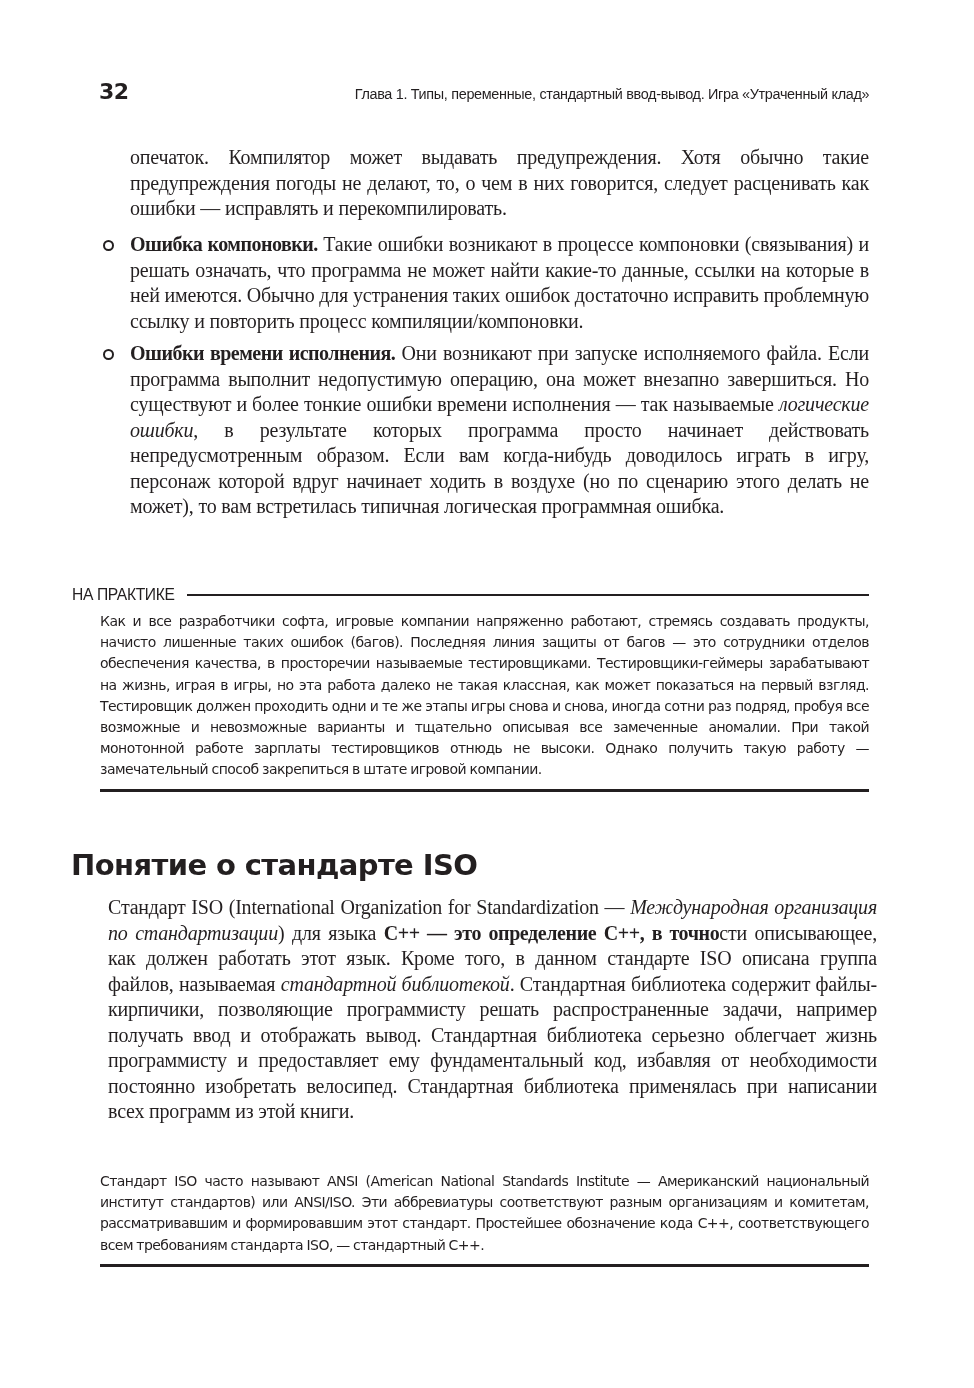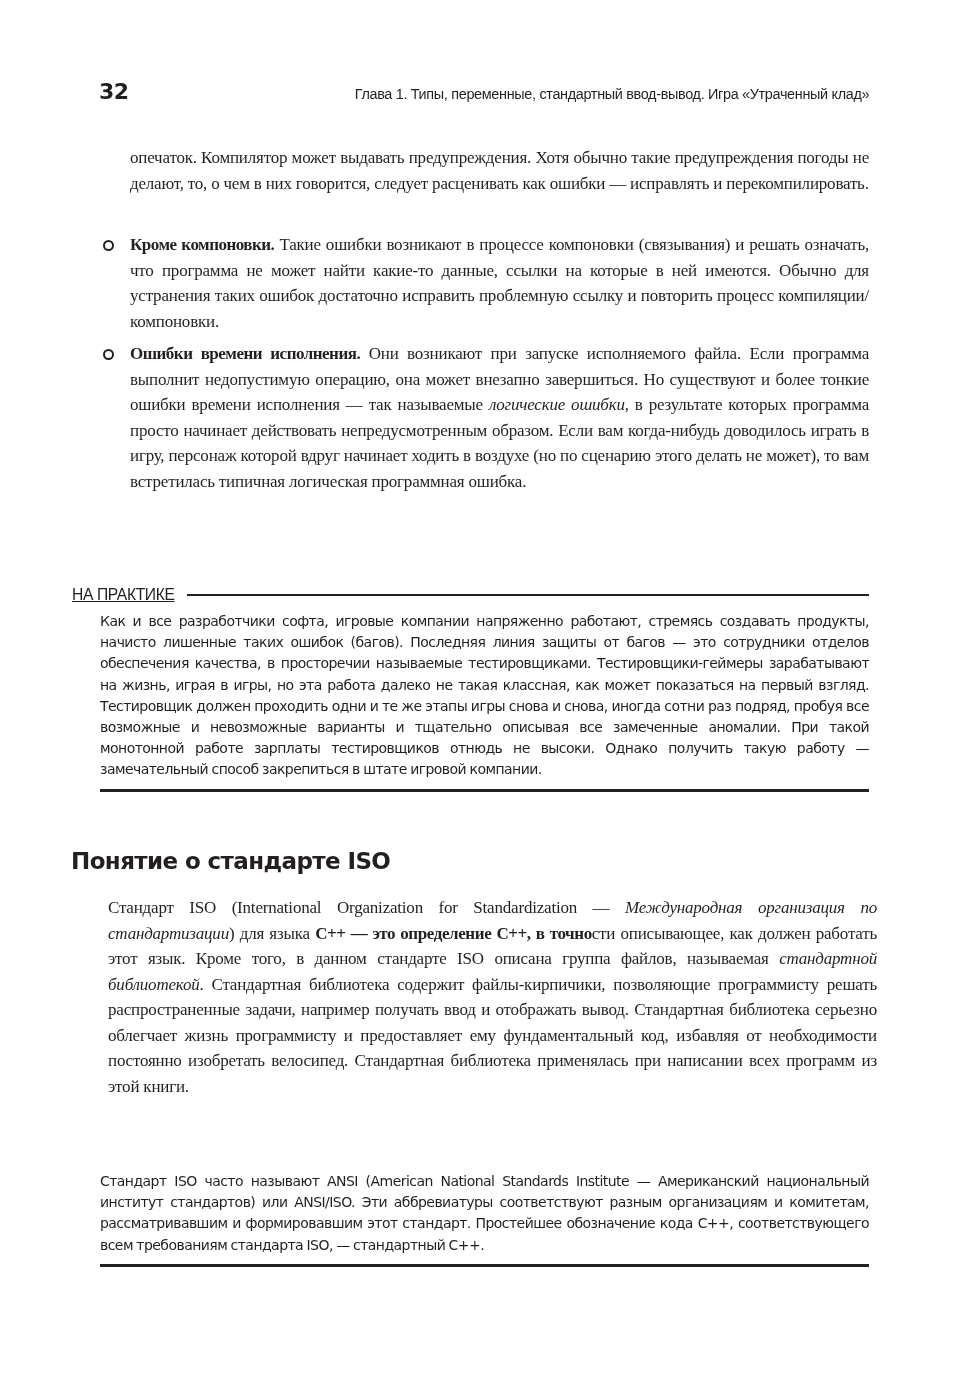--- a/index.html
+++ b/index.html
@@ -33,21 +33,21 @@
     top: 6px;
     font-family: "Liberation Sans", sans-serif;
     font-size: 15.5px;
     letter-spacing: -0.35px;
     transform: scaleX(0.93);
     transform-origin: right center;
     white-space: nowrap;
   }
   .body-text {
     font-family: "Liberation Serif", serif;
-    font-size: 17px;
+    font-size: 20px;
     line-height: 25.5px;
     text-align: justify;
     letter-spacing: -0.2px;
   }
   .continuation {
     position: absolute;
     left: 130px;
     top: 145px;
     width: 739px;
   }
@@ -74,21 +74,20 @@
   .ital { font-style: italic; }
   .sidebar {
     position: absolute;
     left: 72px;
     width: 797px;
   }
   .sidebar-header {
     display: flex;
     align-items: center;
     height: 22px;
-    text-decoration: underline;
   }
   .sidebar-label {
     font-family: "Liberation Sans", sans-serif;
     font-size: 17px;
     letter-spacing: -0.4px;
     transform: scaleX(0.92);
     transform-origin: left center;
     white-space: nowrap;
   }
   .sidebar-rule-top {
@@ -111,21 +110,21 @@
     margin-left: 28px;
     margin-top: 8px;
     border-top: 3px solid #231f20;
   }
   .section-heading {
     position: absolute;
     left: 71px;
     top: 848px;
     font-family: "DejaVu Sans", sans-serif;
     font-weight: bold;
-    font-size: 23px;
+    font-size: 29px;
     letter-spacing: -0.6px;
   }
   .section-body {
     position: absolute;
     left: 108px;
     top: 895px;
     width: 769px;
   }
   .bold-inline { font-weight: bold; letter-spacing: -0.4px; }
 </style>
@@ -135,21 +134,21 @@
 <header class="running-head">
   <span class="page-number">32</span>
   <span class="chapter-title">Глава 1. Типы, переменные, стандартный ввод-вывод. Игра «Утраченный клад»</span>
 </header>
 
 <p class="body-text continuation">опечаток. Компилятор может выдавать предупреждения. Хотя обычно такие предупреждения погоды не делают, то, о чем в них говорится, следует расценивать как ошибки — исправлять и перекомпилировать.</p>
 
 <ul class="bullet-list body-text" style="top: 232px;">
   <li class="bullet-item" style="margin-bottom: 7px;">
     <span class="bullet-marker"></span>
-    <span class="lead-bold">Кроме компоновки.</span><span> Такие ошибки возникают в процессе компоновки (связывания) и решать означать, что программа не может найти какие-то данные, ссылки на которые в ней имеются. Обычно для устранения таких ошибок достаточно исправить проблемную ссылку и повторить процесс компиляции/компоновки.</span>
+    <span class="lead-bold">Ошибка компоновки.</span><span> Такие ошибки возникают в процессе компоновки (связывания) и решать означать, что программа не может найти какие-то данные, ссылки на которые в ней имеются. Обычно для устранения таких ошибок достаточно исправить проблемную ссылку и повторить процесс компиляции/компоновки.</span>
   </li>
   <li class="bullet-item">
     <span class="bullet-marker"></span>
     <span class="lead-bold">Ошибки времени исполнения.</span><span> Они возникают при запуске исполняемого файла. Если программа выполнит недопустимую операцию, она может внезапно завершиться. Но существуют и более тонкие ошибки времени исполнения — так называемые </span><span class="ital">логические ошибки</span><span>, в результате которых программа просто начинает действовать непредусмотренным образом. Если вам когда-нибудь доводилось играть в игру, персонаж которой вдруг начинает ходить в воздухе (но по сценарию этого делать не может), то вам встретилась типичная логическая программная ошибка.</span>
   </li>
 </ul>
 
 <aside class="sidebar" style="top: 584px;">
   <div class="sidebar-header">
     <span class="sidebar-label">НА ПРАКТИКЕ</span>

